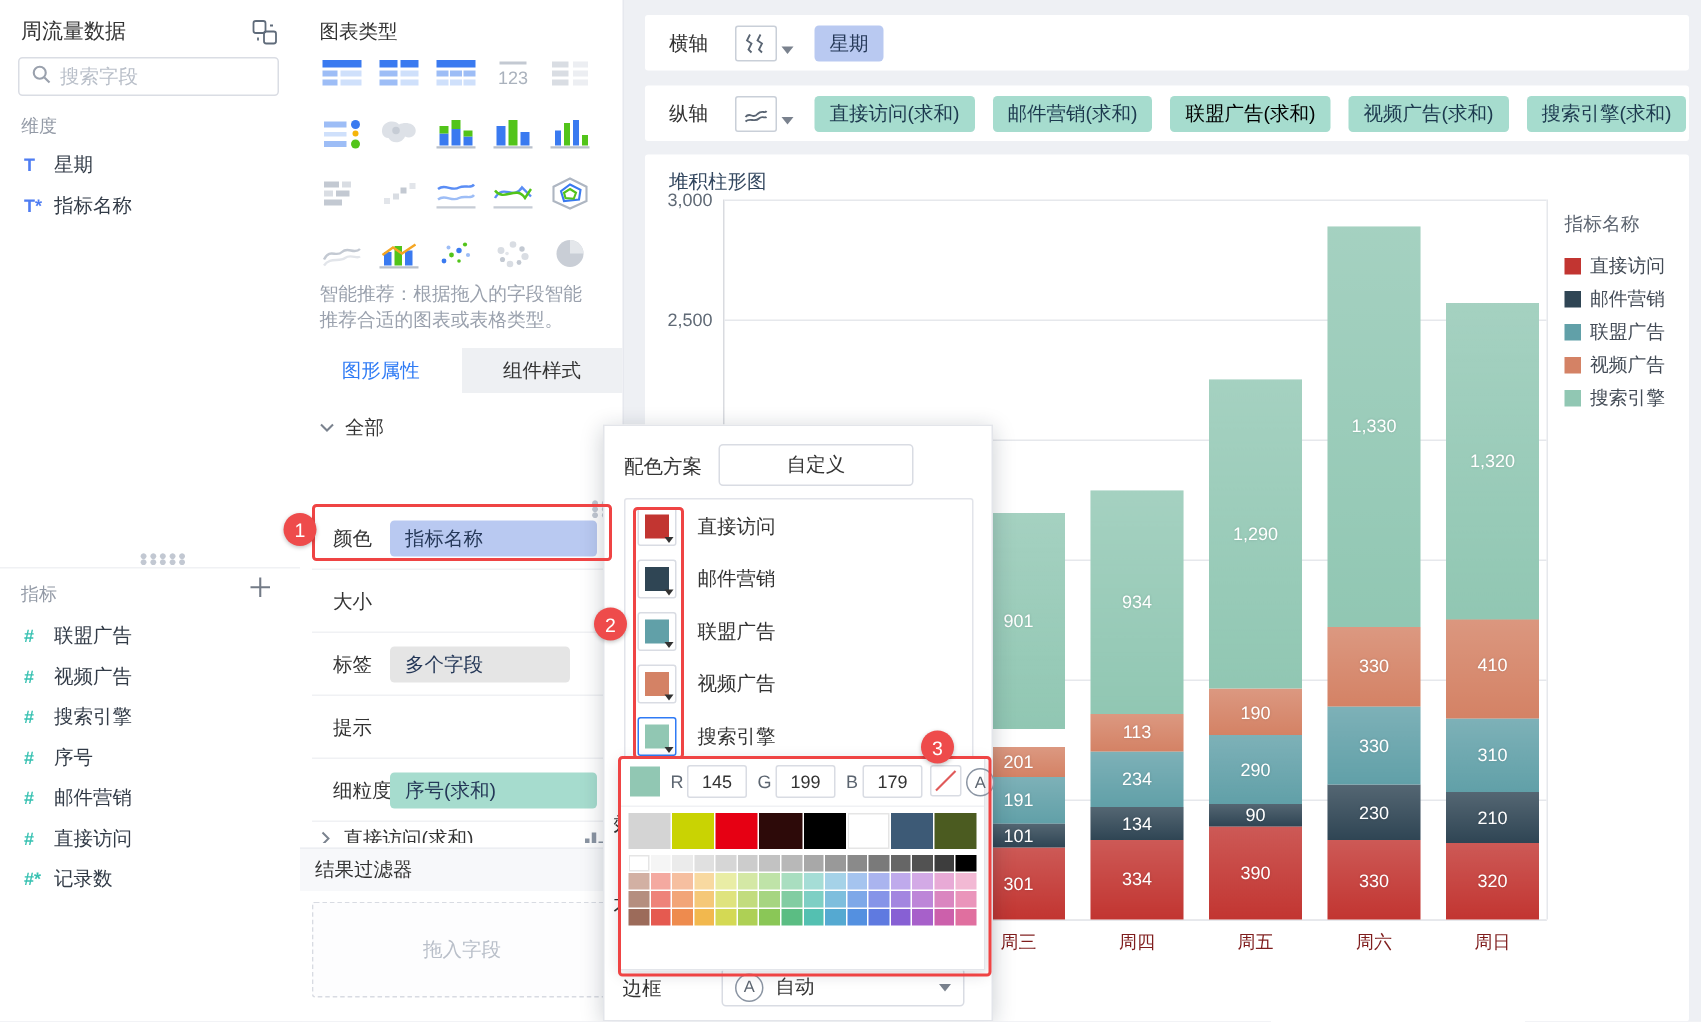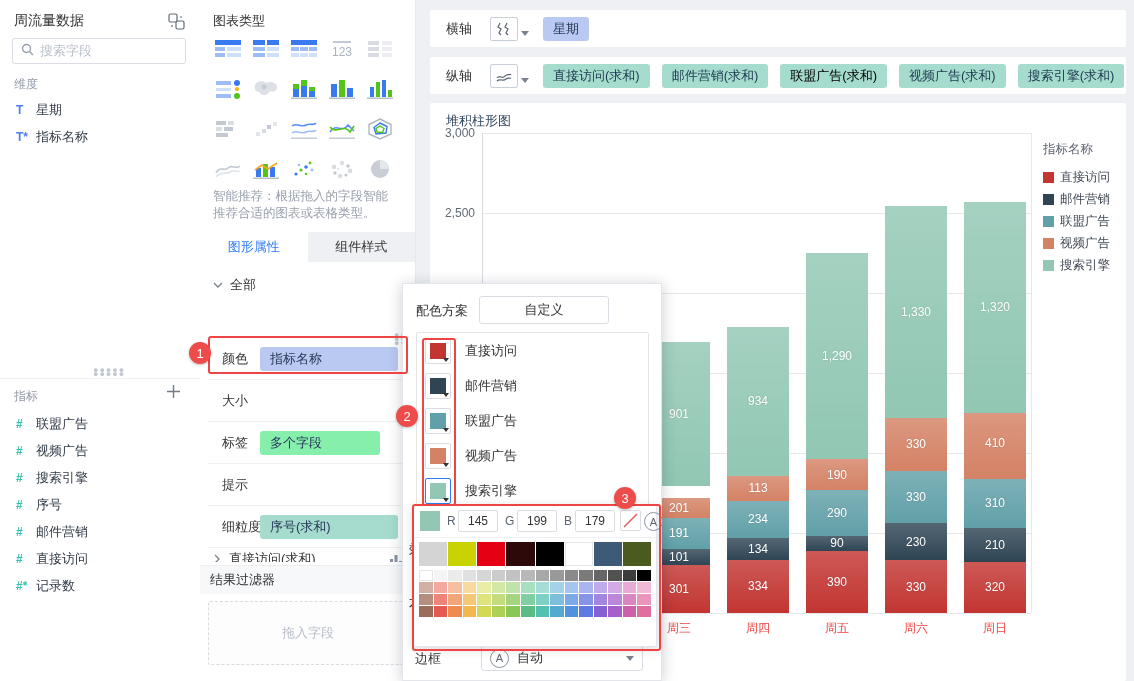--- a/index.html
+++ b/index.html
@@ -38,21 +38,21 @@
   
   .shelf{background:#fff;border-radius:2px;display:flex;align-items:center;}
   .shelf-label{color:#333;margin-left:16px;width:34px;}
   .axicon{width:26px;height:22px;border:1px solid #c9cfd8;border-radius:2px;display:flex;align-items:center;justify-content:center;margin-left:10px;}
   .axchev{margin-left:3px;margin-top:10px;}
   #card{left:430px;top:103px;width:696px;height:578px;background:#fff;border-radius:2px;}
   .card-title{left:16px;top:9px;font-size:13px;color:#33475f;}
   #plot{left:52px;top:30px;width:548px;height:480px;border-left:1px solid #d9dbe0;border-bottom:1px solid #d9dbe0;}
   .gline{left:0;width:548px;height:1px;background:#e6e8ec;}
   .ytick{color:#606a76;font-size:12px;width:44px;text-align:right;}
-  .xtick{color:#ef4444;font-size:12px;text-align:center;}
+  .xtick{color:#7f1d1d;font-size:12px;text-align:center;}
   .seg{left:0;width:100%;display:flex;align-items:center;justify-content:center;color:#fff;font-size:12px;}
   .legend-title{color:#5c6470;font-size:12.5px;}
   .lg-item{display:flex;align-items:center;height:22px;cursor:pointer;}
   .lg-sq{width:11px;height:11px;margin-right:6px;}
   .lg-txt{color:#434b56;font-size:12.5px;}
   
   #popup{left:402px;top:283px;width:260px;height:398px;background:#fff;box-shadow:0 2px 14px rgba(20,30,50,.22);border:1px solid #e3e5ea;box-sizing:border-box;z-index:20;}
   .swbox{width:24px;height:24px;border:1px solid #d9dce3;border-radius:2px;background:#fff;position:relative;display:flex;align-items:center;justify-content:center;cursor:pointer;}
   .swbox .swc{width:16px;height:16px;}
   .swbox .swarr{position:absolute;right:1px;bottom:1px;width:0;height:0;border-left:3px solid transparent;border-right:3px solid transparent;border-top:4px solid #333;}
@@ -347,21 +347,21 @@
           <span class="prow-label abs" style="left:22px;top:12px;">颜色</span>
           <span class="pill abs" style="left:60px;top:9px;width:138px;background:#b9c9f1;">指标名称</span>
           <div class="divline abs" style="left:8px;top:41px;width:199px;"></div>
         </div>
         <div style="position:relative;height:42px;">
           <span class="prow-label abs" style="left:22px;top:12px;">大小</span>
           <div class="divline abs" style="left:8px;top:41px;width:199px;"></div>
         </div>
         <div style="position:relative;height:42px;">
           <span class="prow-label abs" style="left:22px;top:12px;">标签</span>
-          <span class="pill abs" style="left:60px;top:9px;width:120px;background:#86efac;">多个字段</span>
+          <span class="pill abs" style="left:60px;top:9px;width:120px;background:#e5e5e5;">多个字段</span>
           <div class="divline abs" style="left:8px;top:41px;width:199px;"></div>
         </div>
         <div style="position:relative;height:42px;">
           <span class="prow-label abs" style="left:22px;top:12px;">提示</span>
           <div class="divline abs" style="left:8px;top:41px;width:199px;"></div>
         </div>
         <div style="position:relative;height:42px;">
           <span class="prow-label abs" style="left:22px;top:12px;">细粒度</span>
           <span class="pill abs" style="left:60px;top:9px;width:138px;background:#a6dcce;">序号(求和)</span>
           <div class="divline abs" style="left:8px;top:41px;width:199px;"></div>
@@ -497,21 +497,21 @@
           </div>
           <div class="seg abs" style="bottom:52.800000000000004px;height:36.800000000000004px;background:linear-gradient(180deg,rgba(255,255,255,.18),rgba(255,255,255,0)),#2f4554;">
             <span style="text-shadow:0 0 2px rgba(0,0,0,.15);">230</span>
           </div>
           <div class="seg abs" style="bottom:89.60000000000001px;height:52.800000000000004px;background:linear-gradient(180deg,rgba(255,255,255,.18),rgba(255,255,255,0)),#61a0a8;">
             <span style="text-shadow:0 0 2px rgba(0,0,0,.15);">330</span>
           </div>
           <div class="seg abs" style="bottom:142.4px;height:52.800000000000004px;background:linear-gradient(180deg,rgba(255,255,255,.18),rgba(255,255,255,0)),#d48265;">
             <span style="text-shadow:0 0 2px rgba(0,0,0,.15);">330</span>
           </div>
-          <div class="seg abs" style="bottom:195.20000000000002px;height:212px;background:linear-gradient(180deg,rgba(255,255,255,.18),rgba(255,255,255,0)),#91c7b3;">
+          <div class="seg abs" style="bottom:195.20000000000002px;height:267px;background:linear-gradient(180deg,rgba(255,255,255,.18),rgba(255,255,255,0)),#91c7b3;">
             <span style="text-shadow:0 0 2px rgba(0,0,0,.15);">1,330</span>
           </div>
         </div>
         <div class="xtick abs" style="left:402px;top:487px;width:62px;">周六</div>
         <div class="abs" style="left:481px;bottom:0;width:62px;height:480px;">
           <div class="seg abs" style="bottom:0px;height:51.2px;background:linear-gradient(180deg,rgba(255,255,255,.18),rgba(255,255,255,0)),#c23531;">
             <span style="text-shadow:0 0 2px rgba(0,0,0,.15);">320</span>
           </div>
           <div class="seg abs" style="bottom:51.2px;height:33.6px;background:linear-gradient(180deg,rgba(255,255,255,.18),rgba(255,255,255,0)),#2f4554;">
             <span style="text-shadow:0 0 2px rgba(0,0,0,.15);">210</span>

